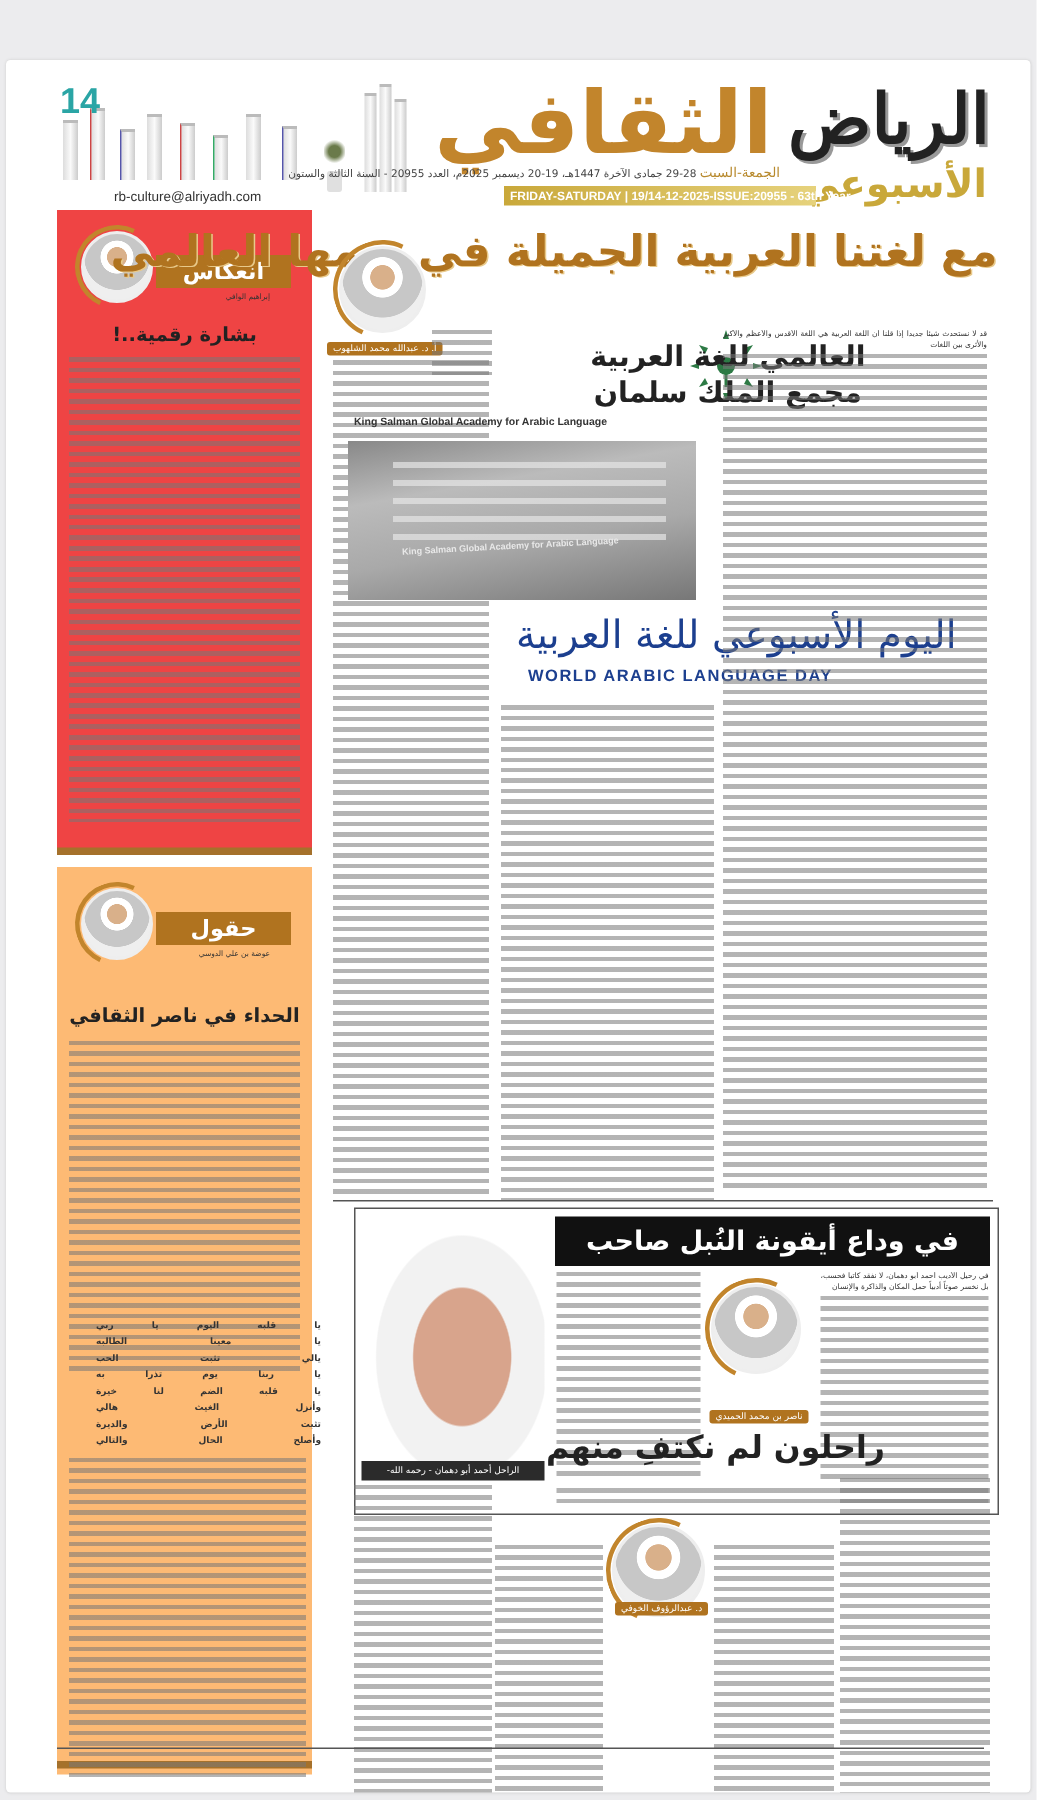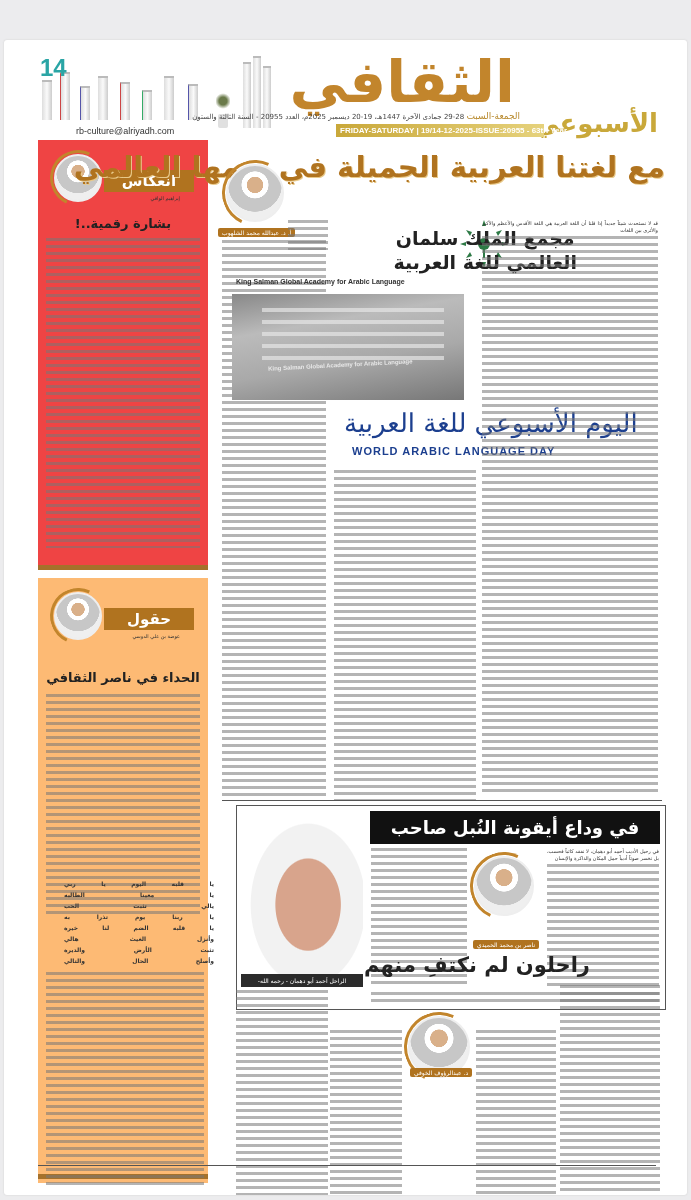--- a/index.html
+++ b/index.html
@@ -64,20 +64,21 @@
     <div class="pagenum">14</div>
     <div class="email">rb-culture@alriyadh.com</div>
     <div class="plant">
       <div style="position:absolute;left:4px;bottom:0;width:10px;height:14px;background:#e0e0e0;border-radius:2px"></div>
       <div style="position:absolute;left:2px;top:6px;width:14px;height:22px;background:radial-gradient(circle,#6a7a4a 30%,transparent 60%)"></div>
     </div>
     <div class="book" style="position:absolute;left:215px;top:8px;width:8px;height:66px"></div>
     <div class="book" style="position:absolute;left:225px;top:2px;width:8px;height:72px"></div>
     <div class="book" style="position:absolute;left:235px;top:12px;width:8px;height:62px"></div>
     <div class="logo-main">الثقافي</div>
+    <div class="logo-riyadh">الرياض</div>
     <div class="logo-weekly">الأسبوعي</div>
     <div class="dateline-ar">
       <span class="day">الجمعة-السبت</span>
       <span>28-29 جمادى الآخرة 1447هـ، 19-20 ديسمبر 2025م، العدد 20955 - السنة الثالثة والستون</span>
     </div>
     <div class="dateline-en">FRIDAY-SATURDAY  |  19/14-12-2025-ISSUE:20955 - 63th Year</div>
   </div>
 
   <div class="sidebox" style="top:100px;height:430px">
     <div class="arc" style="left:12px;top:10px;width:56px;height:56px"></div>
@@ -118,22 +119,22 @@
   <div class="emblem">
     <svg width="56" height="56" viewBox="0 0 56 56">
       <g fill="#2d7a45">
         <circle cx="28" cy="28" r="6"></circle>
         <rect x="27" y="30" width="2" height="12"></rect>
         <path d="M10 14 l6 2 -2 4z M46 14 l-6 2 2 4z M10 42 l6 -2 -2 -4z M46 42 l-6 -2 2 -4z M28 4 l2 6 -4 0z M28 52 l2 -6 -4 0z M4 28 l6 2 0 -4z M52 28 l-6 2 0 -4z"></path>
       </g>
     </svg>
   </div>
   <div class="academy-ar">
+    <div>العالمي للغة العربية</div>
     <div>مجمع الملك سلمان</div>
-    <div>العالمي للغة العربية</div>
   </div>
   <div class="academy-en">King Salman Global Academy for Arabic Language</div>
   <div class="building">
     <div class="floor" style="top:14px"></div>
       <div class="floor" style="top:26px"></div>
     <div class="floor" style="top:38px"></div>
       <div class="floor" style="top:50px"></div>
     <div class="floor" style="top:62px"></div>
     <div class="sign">King Salman Global Academy for Arabic Language</div>
   </div>

